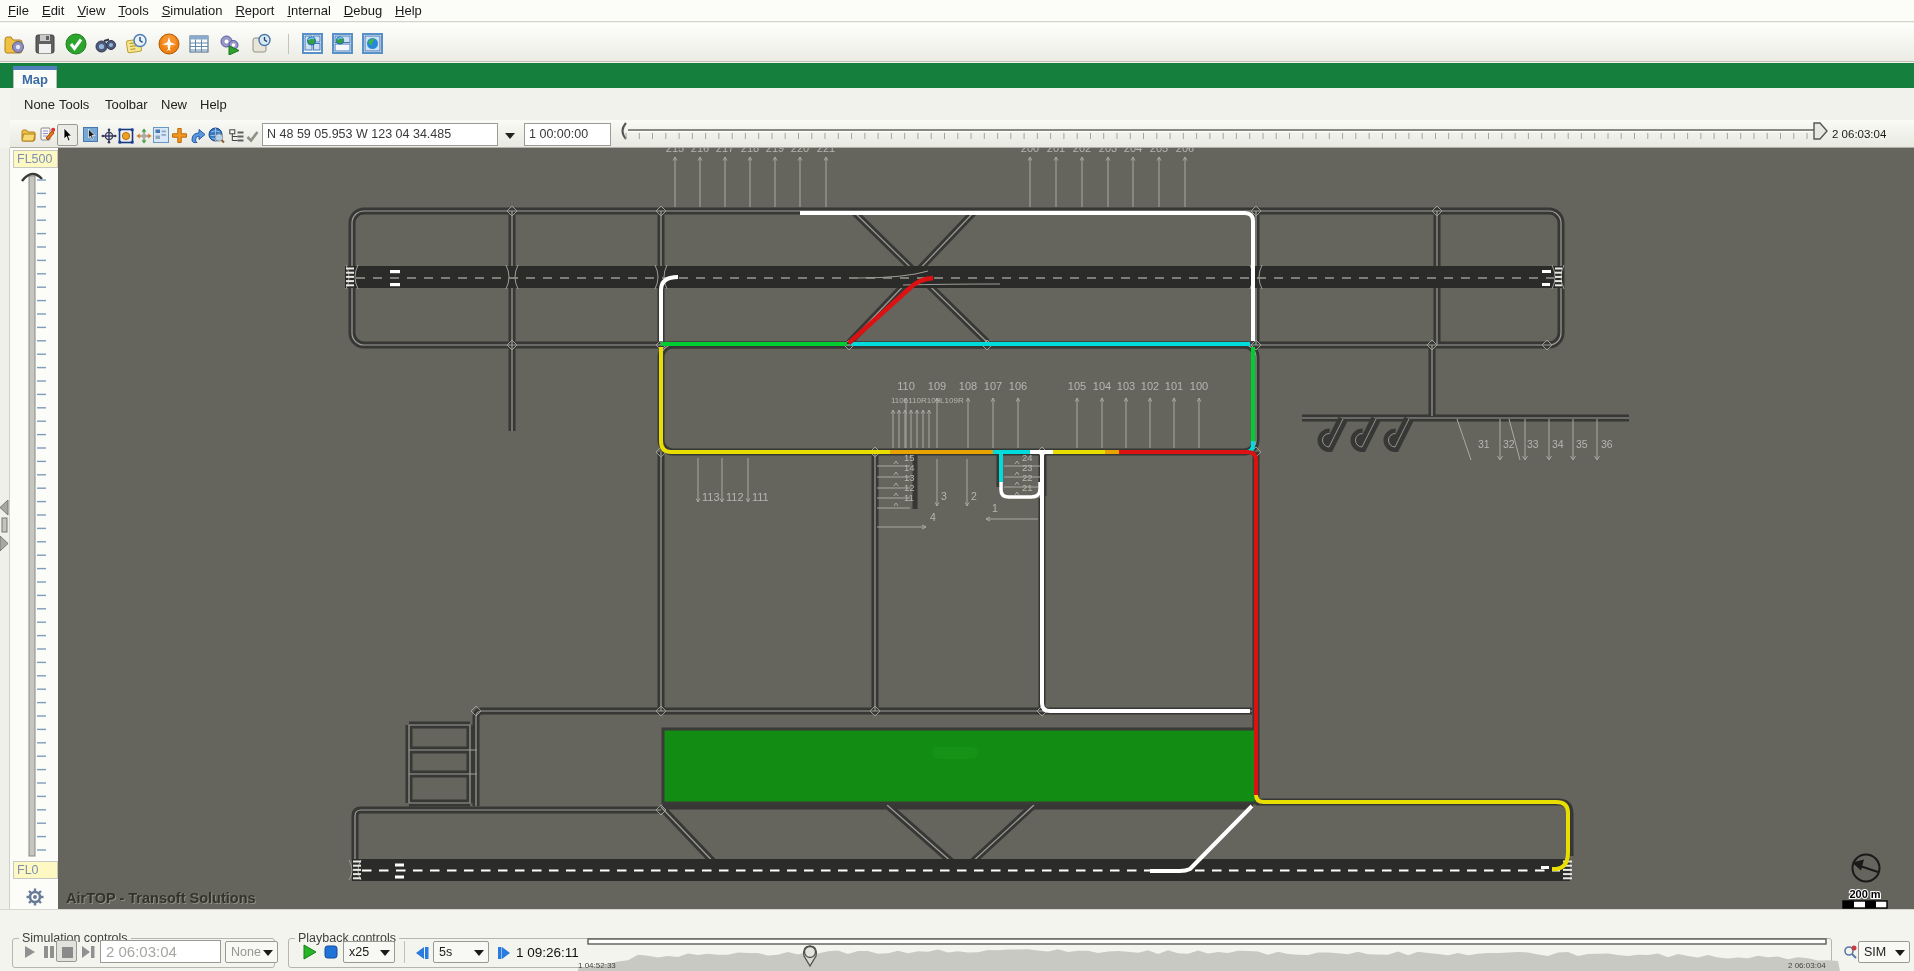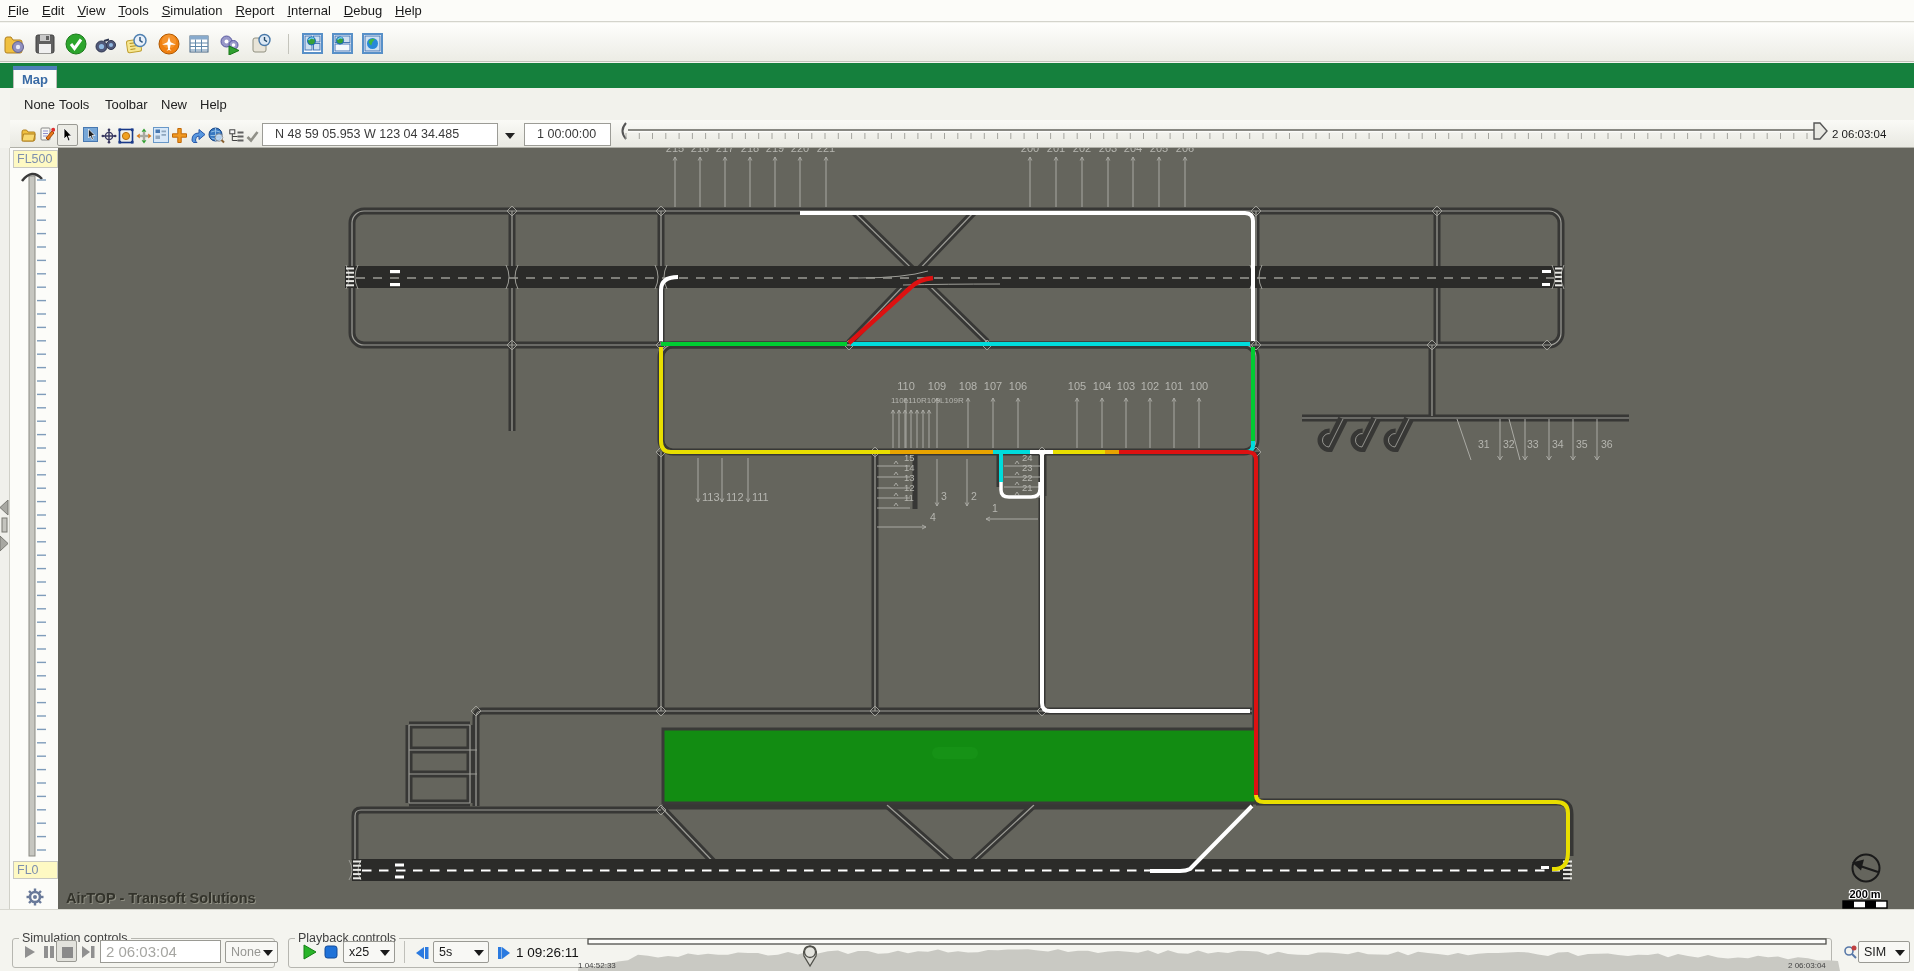--- a/index.html
+++ b/index.html
@@ -13,21 +13,21 @@
 #tabtop{position:absolute;left:13px;top:3px;width:44px;height:4px;background:#4d7fb8}
 #tab{position:absolute;left:13px;top:7px;width:44px;height:18px;background:#fbfbf8;
   border-left:1px solid #bcbcb6;border-right:1px solid #bcbcb6;
   color:#3a6ba5;font-weight:bold;font-size:13px;text-align:center;padding-top:2px}
 #innermenu{position:absolute;left:10px;top:88px;width:1904px;height:32px;background:#f2f2ec;
   font-size:13px;color:#222;padding-top:0}
 #innermenu span{top:9px!important}
 #innertoolbar{position:absolute;left:10px;top:120px;width:1904px;height:28px;
   background:linear-gradient(#fafaf6,#e9e9e2);border-bottom:1px solid #b0b0a8}
 .fld{position:absolute;top:123px;height:23px;background:#fff;border:1px solid #9c9c96;
-  padding:3px 0 0 12px;font-size:12.5px;white-space:nowrap;overflow:hidden}
+  padding:3px 0 0 4px;font-size:12.5px;white-space:nowrap;overflow:hidden}
 #leftmargin{position:absolute;left:0;top:148px;width:10px;height:761px;background:#f0f0eb;
   border-right:1px solid #d0d0c8}
 #ruler{position:absolute;left:10px;top:148px;width:48px;height:761px;background:#fcfcf9}
 .flbox{position:absolute;left:3px;width:45px;height:18px;background:#fef9c3;border:1px solid #c8c8c2;
   color:#7e8fae;font-size:12.5px;padding:1px 0 0 3px}
 #bottombar{position:absolute;left:0;top:909px;width:1914px;height:62px;background:#f4f4ef;
   border-top:1px solid #d8d8d0}
 .grp{position:absolute;top:931px;height:37px;border:1px solid #b6b6b0;border-radius:3px}
 .grp legend{font-size:12.5px;color:#404040;margin-left:6px;padding:0 3px}
 .sunk{position:absolute;top:940px;height:23px;background:#fff;border:1px solid #9a9a94;padding:2px 0 0 5px}

